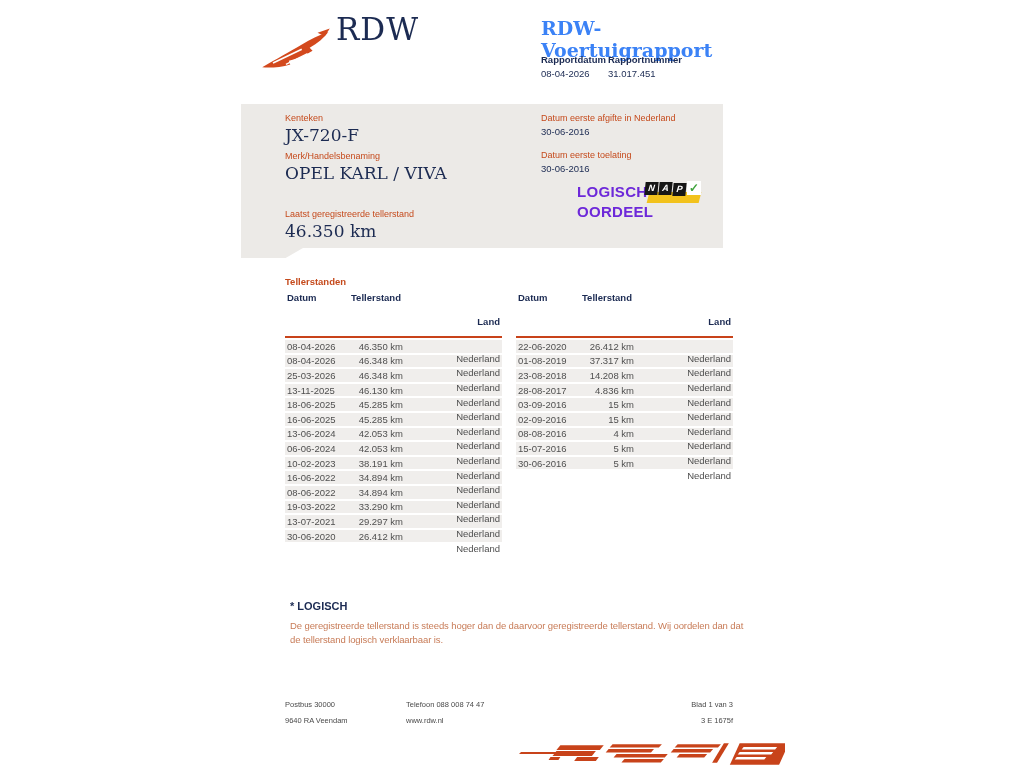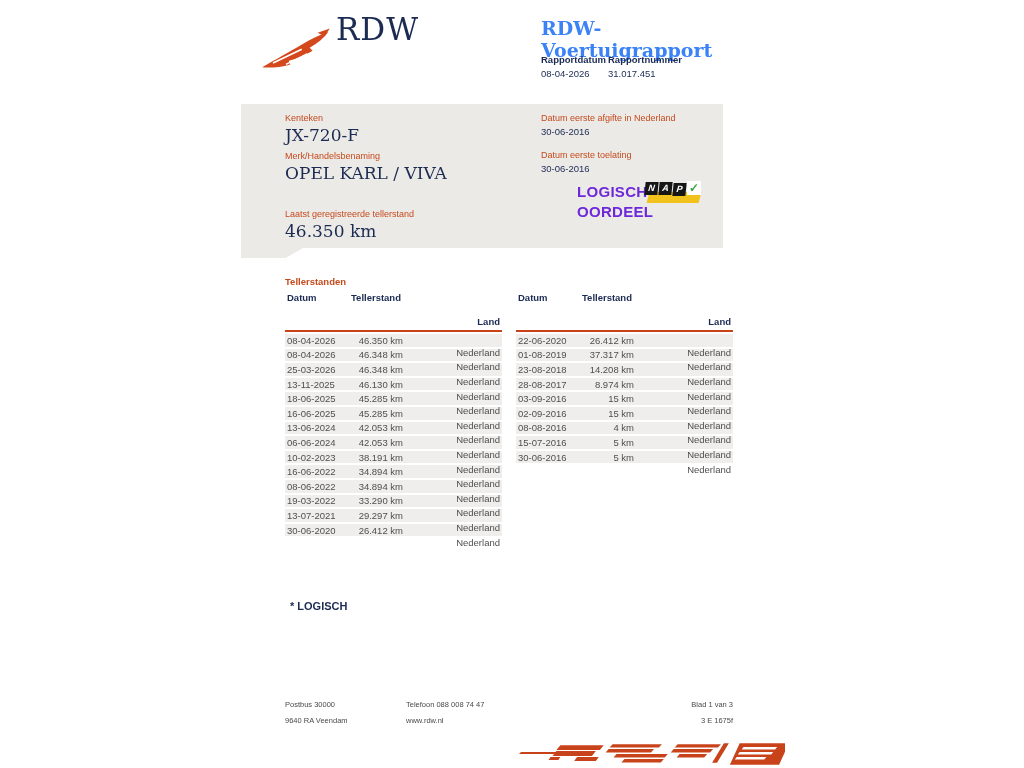--- a/index.html
+++ b/index.html
@@ -38,21 +38,21 @@
   .nap-n { left:0; } .nap-a { left:14px; } .nap-p { left:28px; top:2px; }
   .nap-check { position:absolute; left:42px; top:0; width:14px; height:14px; background:#fff;
                color:#3FA33C; font-weight:bold; font-size:12px; line-height:14px; text-align:center; }
 
   
   .tables-section { position:absolute; left:285px; top:276px; width:448px; }
   .section-title { font-size:9.5px; font-weight:bold; color:#C54A1C; margin-bottom:5px; }
   .tables-wrap { display:flex; gap:14px; }
   .ttable { width:217px; }
   .t-head { display:flex; font-size:9.5px; font-weight:bold; color:#1B2A52;
-            padding-bottom:3px; border-bottom:2px solid #C8431A; margin-bottom:2px; }
+            padding-bottom:9px; border-bottom:2px solid #C8431A; margin-bottom:2px; }
   .t-row { display:flex; align-items:center; height:12.6px; background:#F0EEEC;
            margin-bottom:2px; font-size:9.5px; color:#4F4F4F; }
   .c-datum { width:66px; padding-left:2px; white-space:nowrap; }
   .c-tell  { width:52px; text-align:right; white-space:nowrap; }
   .t-head .c-tell { text-align:left; }
   .c-land  { flex:1; text-align:right; padding-right:2px; white-space:nowrap;margin-top:24px; }
 
   
   .footnote { position:absolute; left:290px; top:600px; width:458px; }
   .footnote-h { font-size:11px; font-weight:bold; color:#1B2A52; margin-bottom:7px; }
@@ -255,21 +255,21 @@
           </div>
 
           <div class="t-row">
             <span class="c-datum">23-08-2018</span>
             <span class="c-tell">14.208 km</span>
             <span class="c-land">Nederland</span>
           </div>
 
           <div class="t-row">
             <span class="c-datum">28-08-2017</span>
-            <span class="c-tell">8.974 km</span>
+            <span class="c-tell">4.836 km</span>
             <span class="c-land">Nederland</span>
           </div>
 
           <div class="t-row">
             <span class="c-datum">03-09-2016</span>
             <span class="c-tell">15 km</span>
             <span class="c-land">Nederland</span>
           </div>
 
           <div class="t-row">
@@ -296,20 +296,21 @@
             <span class="c-land">Nederland</span>
           </div>
         </div>
     </div>
 
   </div>
 </div>
 
 <div class="footnote">
   <div class="footnote-h">* LOGISCH</div>
+  <div class="footnote-p">De geregistreerde tellerstand is steeds hoger dan de daarvoor geregistreerde tellerstand. Wij oordelen dan dat de tellerstand logisch verklaarbaar is.</div>
 </div>
 
 <div class="footer">
   <div class="fcol-left">
     <div>Postbus 30000</div>
     <div>9640 RA Veendam</div>
   </div>
   <div class="fcol-mid">
     <div>Telefoon 088 008 74 47</div>
     <div>www.rdw.nl</div>

